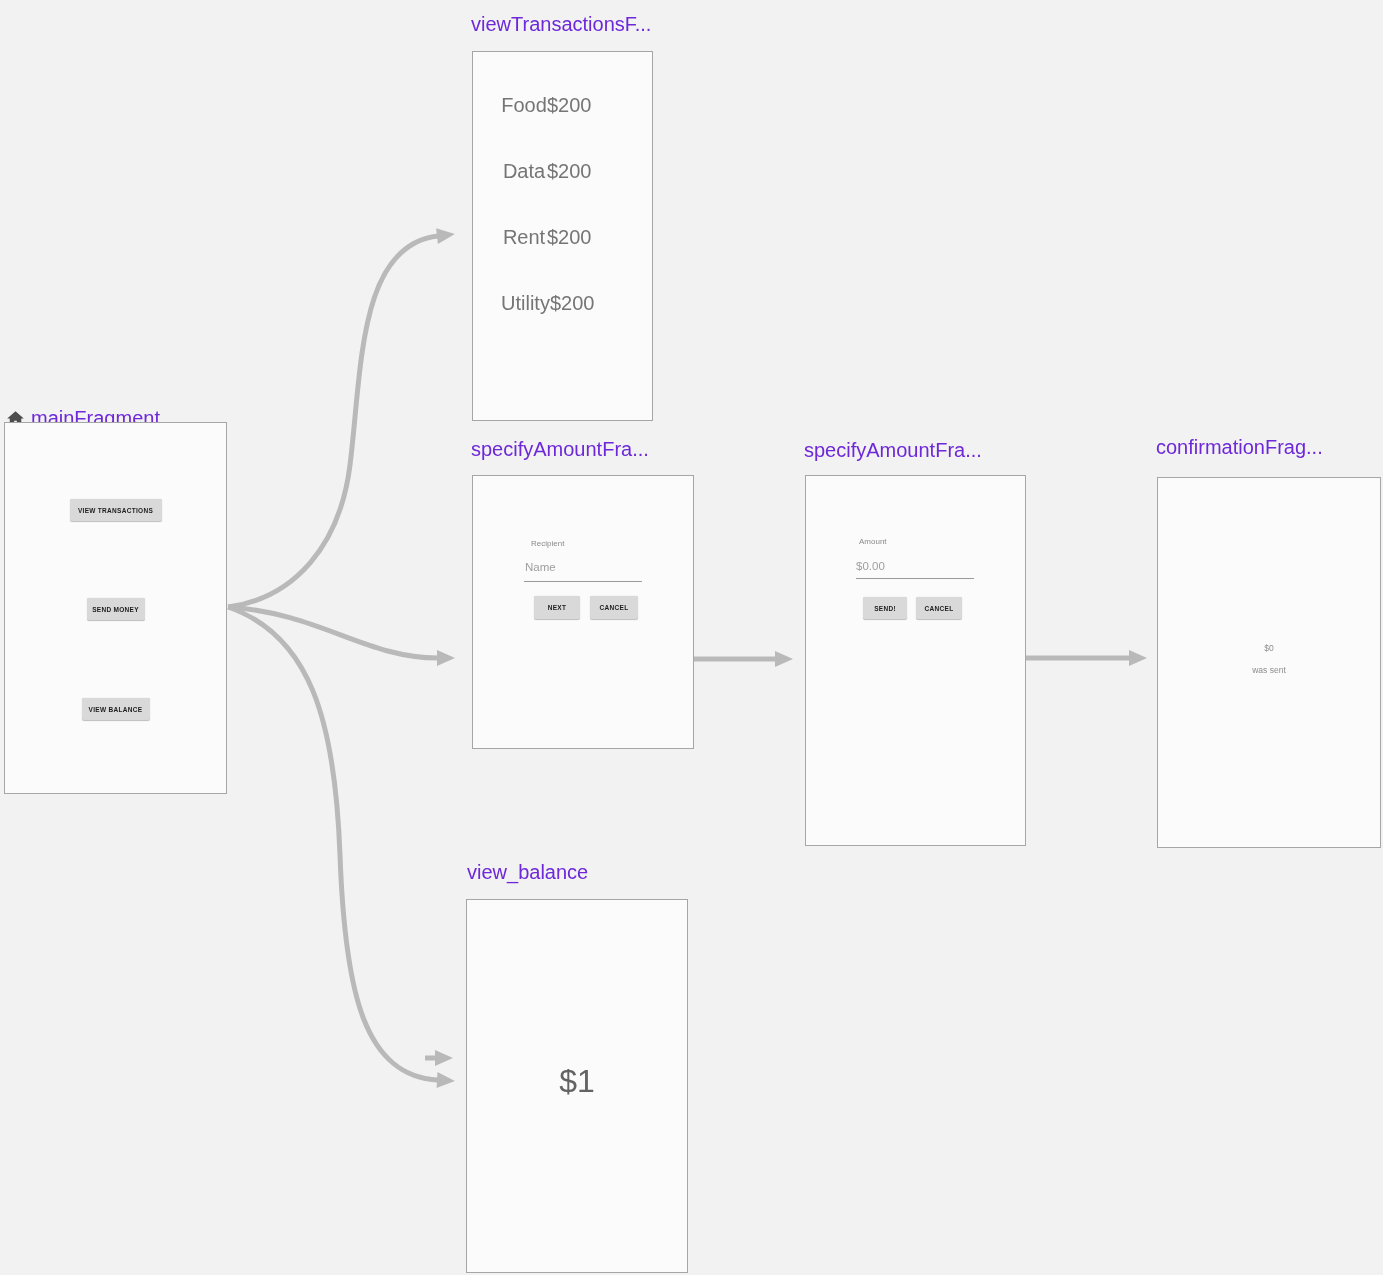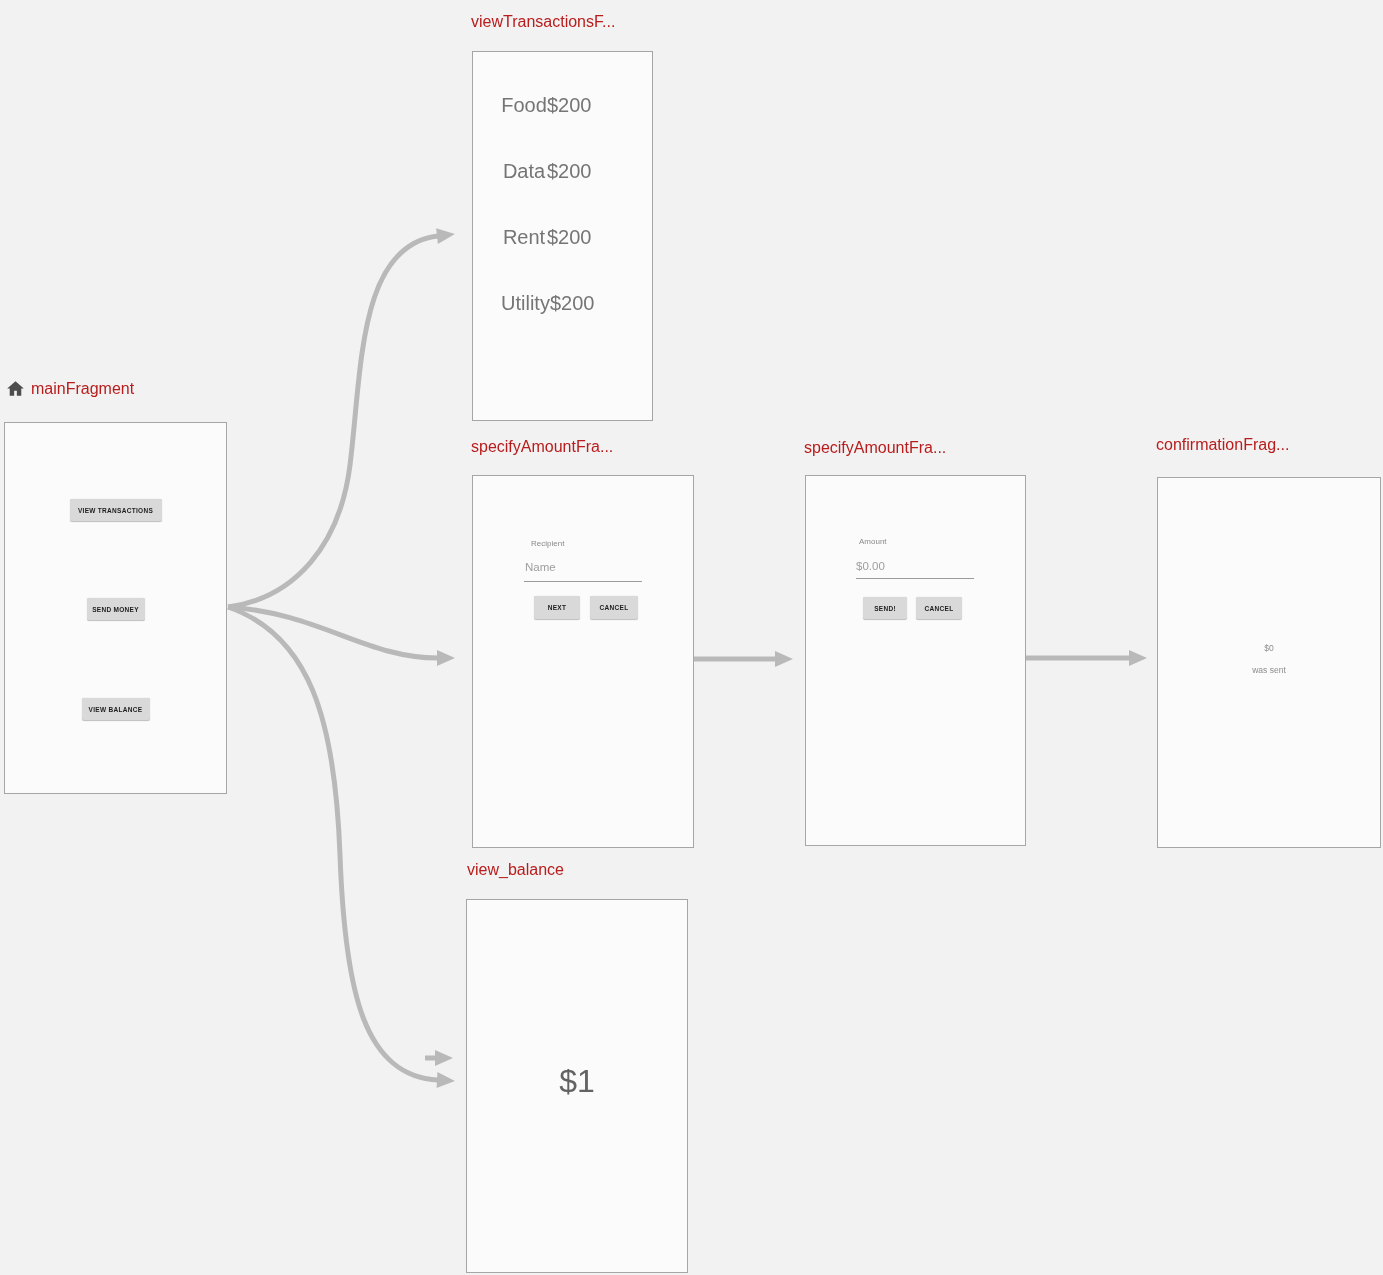--- a/index.html
+++ b/index.html
@@ -7,21 +7,21 @@
     width:1383px;height:1275px;position:relative;overflow:hidden;
     background:#f2f2f2;
     font-family:"Liberation Sans", sans-serif;
   }
   .arrow-layer{position:absolute;left:0;top:0;width:1383px;height:1275px;z-index:1;}
   .panel{
     position:absolute;z-index:2;background:#fbfbfb;
     border:1.5px solid #a6a6a6;box-sizing:border-box;
   }
   .frag-title{
-    position:absolute;z-index:2;font-size:16px;color:#b91c1c;
+    position:absolute;z-index:2;font-size:20px;color:#6d28d9;
     white-space:nowrap;display:flex;align-items:center;gap:3px;
   }
   .frag-title svg{display:block;}
   
   .andro-btn{
     position:absolute;left:50%;transform:translateX(-50%);
     background:#d9d9d9;border-radius:2px;
     box-shadow:0 0.5px 1px rgba(0,0,0,.25);
     font-size:6.5px;font-weight:bold;color:#1c1c1c;letter-spacing:.3px;
     display:flex;align-items:center;justify-content:center;
@@ -63,21 +63,21 @@
   <g stroke="#b9b9b9" stroke-width="5" fill="none">
     <path d="M 228 607 C 295 598, 340 545, 350 465 C 362 370, 358 245, 438 236" marker-end="url(#ah)"></path>
     <path d="M 228 607 C 320 613, 365 658, 438 658" marker-end="url(#ah)"></path>
     <path d="M 228 607 C 310 635, 335 720, 340 855 C 345 995, 365 1076, 438 1080" marker-end="url(#ah)"></path>
     <path d="M 694 659 L 776 659" marker-end="url(#ah)"></path>
     <path d="M 1026 658 L 1130 658" marker-end="url(#ah)"></path>
     <path d="M 425 1058 L 436 1058" marker-end="url(#ah)"></path>
   </g>
 </svg>
 
-<div class="frag-title" style="left:6px;top:379px;gap:6px;">
+<div class="frag-title" style="left:6px;top:407px;gap:6px;">
   <span>
     <svg width="19" height="19" viewBox="0 0 24 24" fill="#4d4d4d">
       <path d="M12 2.7 L1.5 12 h3.2 v9.3 h5.6 v-6.4 h3.4 v6.4 h5.6 V12 h3.2 Z"></path>
     </svg>
   </span>
   <span>mainFragment</span>
 </div>
 <div class="panel" style="left:4px;top:422px;width:223px;height:372px;">
   <div class="andro-btn" style="top:76px;width:92px;height:22px;">VIEW TRANSACTIONS</div>
   <div class="andro-btn" style="top:175px;width:58px;height:22px;">SEND MONEY</div>
@@ -100,21 +100,21 @@
       <span class="tx-amount">$200</span>
     </div>
     <div class="tx-row">
       <span class="tx-label">Utility</span>
       <span class="tx-amount">$200</span>
     </div>
   </div>
 </div>
 
 <div class="frag-title" style="left:471px;top:438px;">specifyAmountFra...</div>
-<div class="panel" style="left:472px;top:475px;width:222px;height:373px;">
+<div class="panel" style="left:472px;top:475px;width:222px;height:274px;">
   <div class="tiny-label" style="left:58px;top:63px;">Recipient</div>
   <div class="field-text" style="left:52px;top:85px;">Name</div>
   <div class="field-line" style="left:51px;top:105px;width:118px;"></div>
   <div class="btn-row-btn" style="left:61px;top:120px;width:46px;height:23px;">NEXT</div>
   <div class="btn-row-btn" style="left:117px;top:120px;width:48px;height:23px;">CANCEL</div>
 </div>
 
 <div class="frag-title" style="left:804px;top:439px;">specifyAmountFra...</div>
 <div class="panel" style="left:805px;top:475px;width:221px;height:371px;">
   <div class="tiny-label" style="left:53px;top:61px;">Amount</div>

